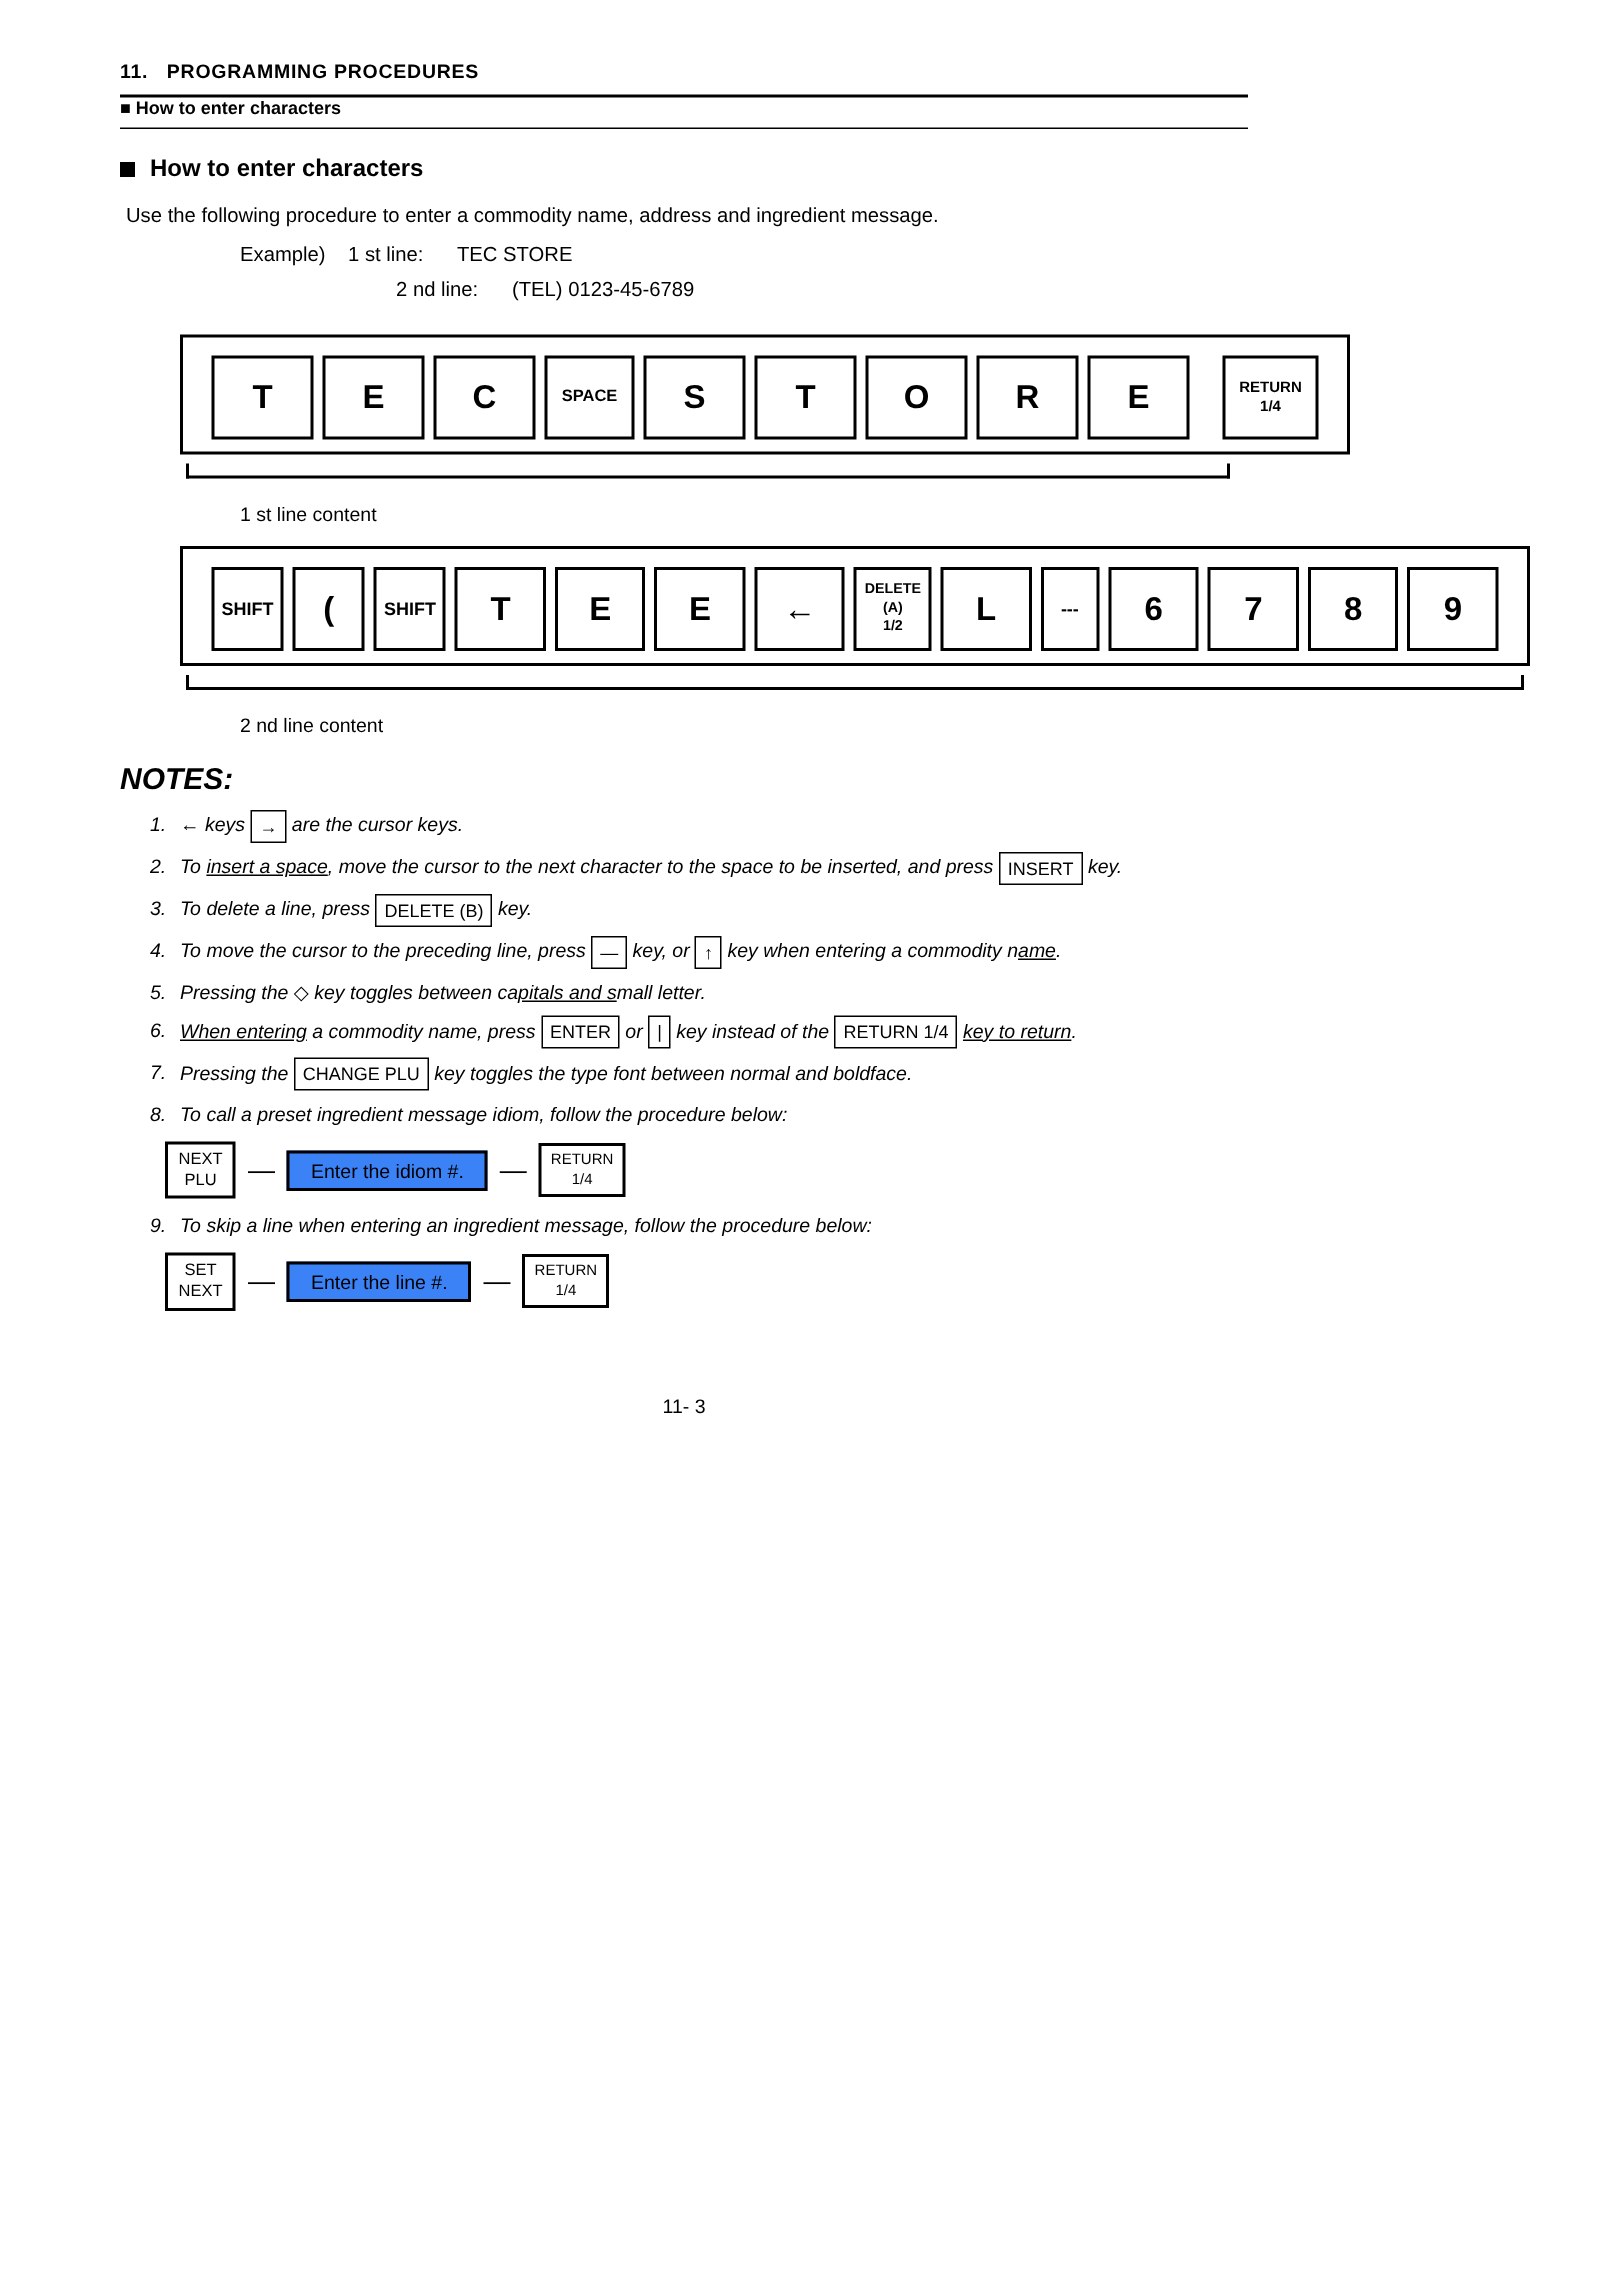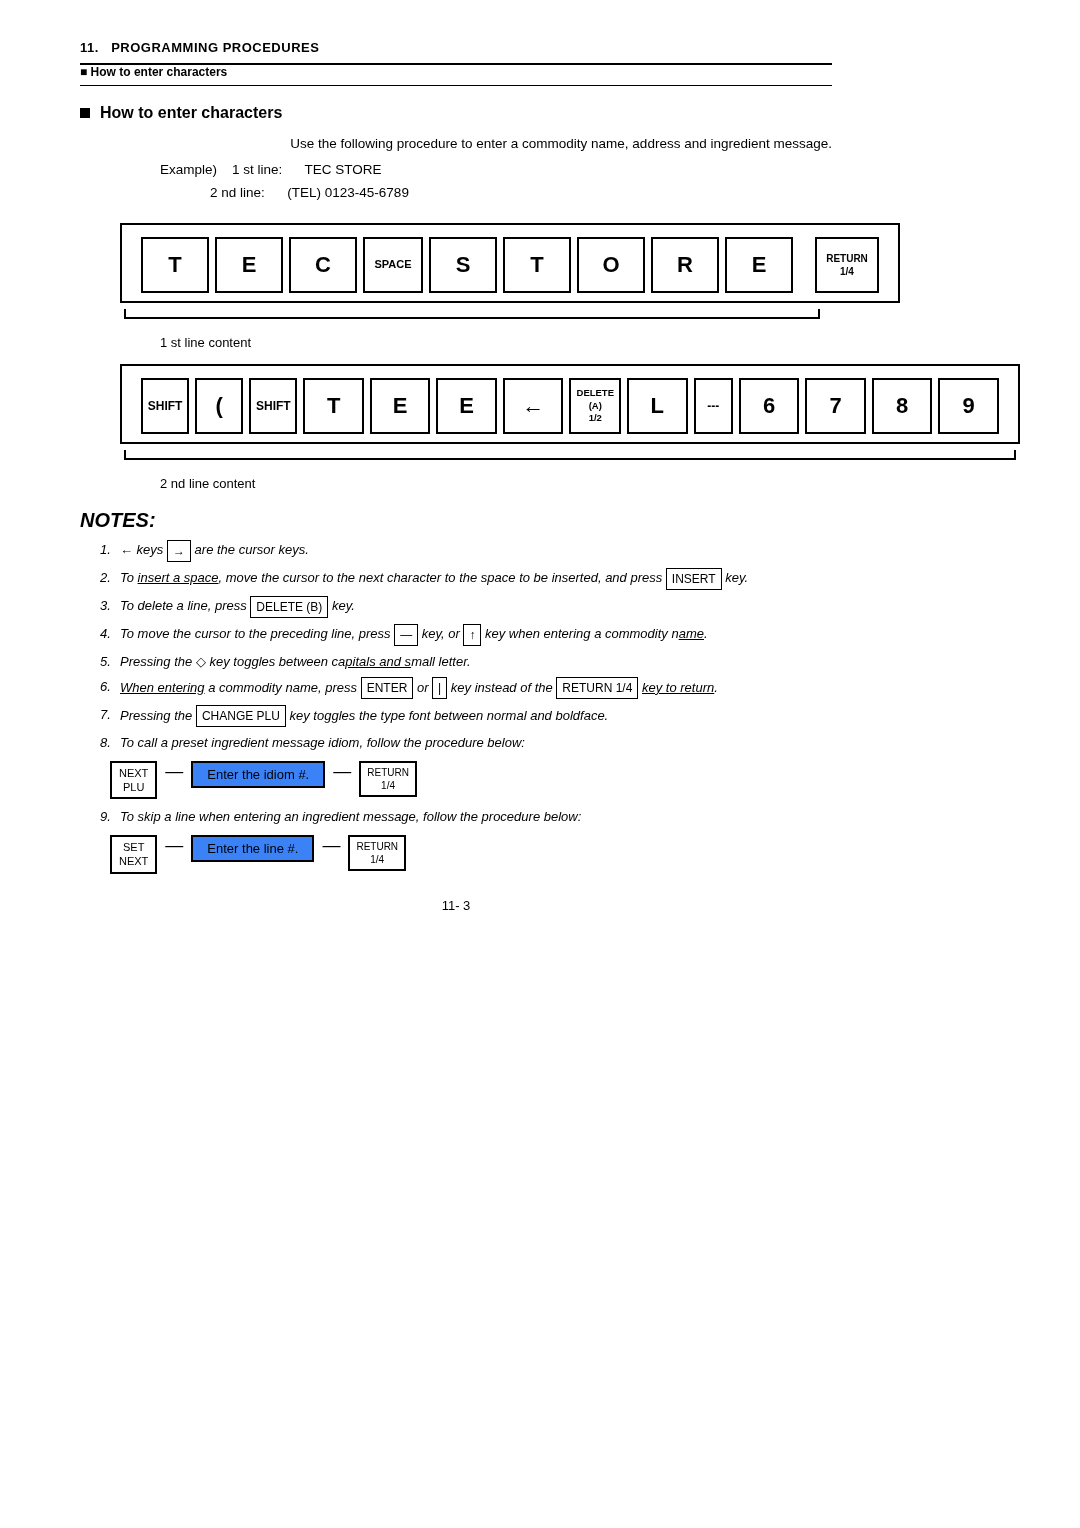--- a/index.html
+++ b/index.html
@@ -51,21 +51,20 @@
       width: 10px;
       height: 10px;
       background: #000;
       margin-right: 10px;
       flex-shrink: 0;
     }
     .intro-text {
       font-size: 13.5px;
       margin-bottom: 8px;
       margin-left: 4px;
-      text-align: right;
     }
     .example-block {
       margin-left: 80px;
       margin-bottom: 18px;
       font-size: 13.5px;
       line-height: 1.7;
     }
 
     
     .kbd-diagram {
@@ -157,21 +156,21 @@
       font-family: Arial, Helvetica, sans-serif;
       display: inline-block;
       vertical-align: middle;
       background: #fff;
     }
     u { text-decoration: underline; }
 
     
     .mini-proc {
       display: flex;
-      align-items: flex-start;
+      align-items: center;
       margin: 8px 0 8px 30px;
     }
     .mini-key {
       border: 2px solid #000;
       font-size: 11px;
       font-style: normal;
       text-align: center;
       line-height: 1.3;
       padding: 3px 7px;
       background: #fff;
@@ -194,21 +193,21 @@
       text-align: center;
       line-height: 1.3;
       padding: 3px 6px;
       background: #fff;
       min-width: 46px;
     }
 
     .page-number {
       text-align: center;
       font-size: 13px;
-      margin-top: 24px;
+      margin-top: 56px;
     }
 
     
     .diamond { font-style: normal; }
   </style>
 </head>
 <body>
 
 <div class="page">
 
@@ -233,21 +232,21 @@
   <div class="intro-text">Use the following procedure to enter a commodity name, address and ingredient message.</div>
 
   <div class="example-block">
     <div>
       <span>Example)</span>
       &nbsp;&nbsp;
       <span>1 st line:</span>
       &nbsp;&nbsp;&nbsp;&nbsp;
       <span>TEC STORE</span>
     </div>
-    <div style="margin-left: 50px;">
+    <div style="margin-left: 104px;">
       <span>2 nd line:</span>
       &nbsp;&nbsp;&nbsp;&nbsp;
       <span>(TEL) 0123-45-6789</span>
     </div>
   </div>
 
   <div class="kbd-diagram">
 
     <div class="kbd-key large">T</div>
 

